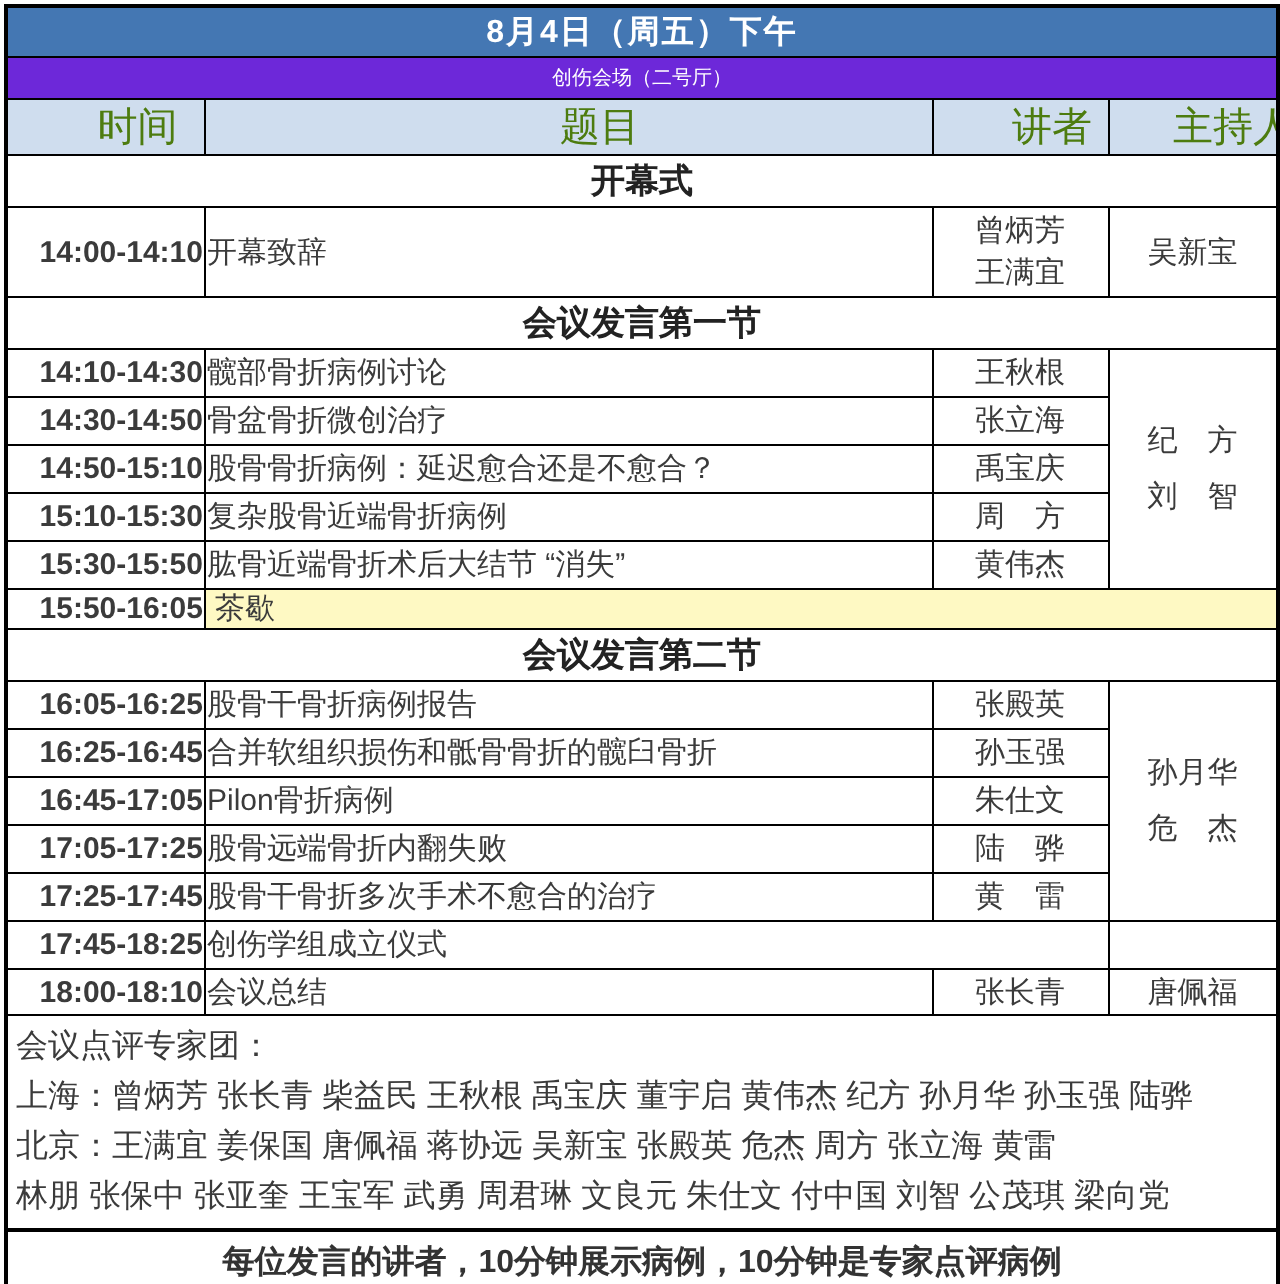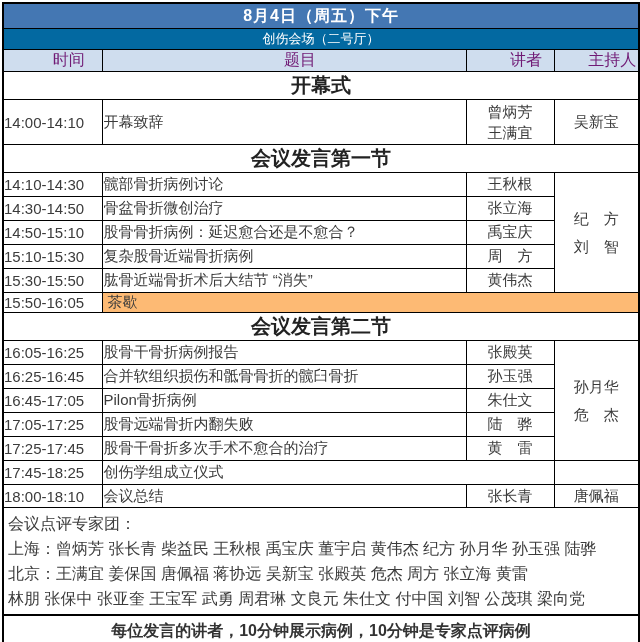--- a/index.html
+++ b/index.html
@@ -4,34 +4,34 @@
 <style>
   html,body{margin:0;padding:0;width:640px;height:642px;background:#ffffff;overflow:hidden;}
   table.sched{
     border-collapse:collapse;table-layout:fixed;width:636px;margin:2px 0 0 2px;
     border:2px solid #000;font-family:"Liberation Sans",sans-serif;
   }
   td{border:1px solid #000;color:#3b3b3b;font-size:15px;overflow:hidden;
      white-space:nowrap;padding:0;vertical-align:middle;}
   td.banner1{background:#4477b3;color:#ffffff;font-weight:bold;text-align:center;
      height:24px;font-size:16px;letter-spacing:1px;}
-  td.banner2{background:#0369a1;color:#ffffff;text-align:center;height:20px;font-size:13px;}
-  td.colhead{background:#cfddee;text-align:center;height:21px;font-size:16px;color:#701a75;padding-left:32px;}
-  td.section{font-weight:bold;text-align:center;height:25px;font-size:20px;color:#222;}
+  td.banner2{background:#6d28d9;color:#ffffff;text-align:center;height:20px;font-size:10px;}
+  td.colhead{background:#cfddee;text-align:center;height:21px;font-size:20px;color:#4d7c0f;padding-left:32px;}
+  td.section{font-weight:bold;text-align:center;height:25px;font-size:17px;color:#222;}
   tr.body{height:24px;}
   tr.opening-row{height:45px;}
   tr.break-row{height:19px;}
   tr.closing-row{height:23px;}
-  td.time{text-align:left;}
+  td.time{text-align:right;font-weight:bold;}
   td.title{text-align:left;padding-left:1px;}
   td.speaker{text-align:center;}
   td.mod{text-align:center;}
   td.mod .ln{line-height:28px;}
   td.speaker .ln{line-height:21px;}
-  td.break-cell{background:#fdba74;text-align:left;padding-left:5px;}
+  td.break-cell{background:#fef9c3;text-align:left;padding-left:5px;}
   td.experts{height:100px;padding:3px 4px;line-height:25px;font-size:16px;text-align:left;}
   td.experts div{white-space:nowrap;}
   td.footer{font-weight:bold;text-align:center;height:30px;font-size:16px;
      border-top:2px solid #000;color:#333;}
 </style>
 </head>
 <body>
 
 <table class="sched">
   <colgroup>

